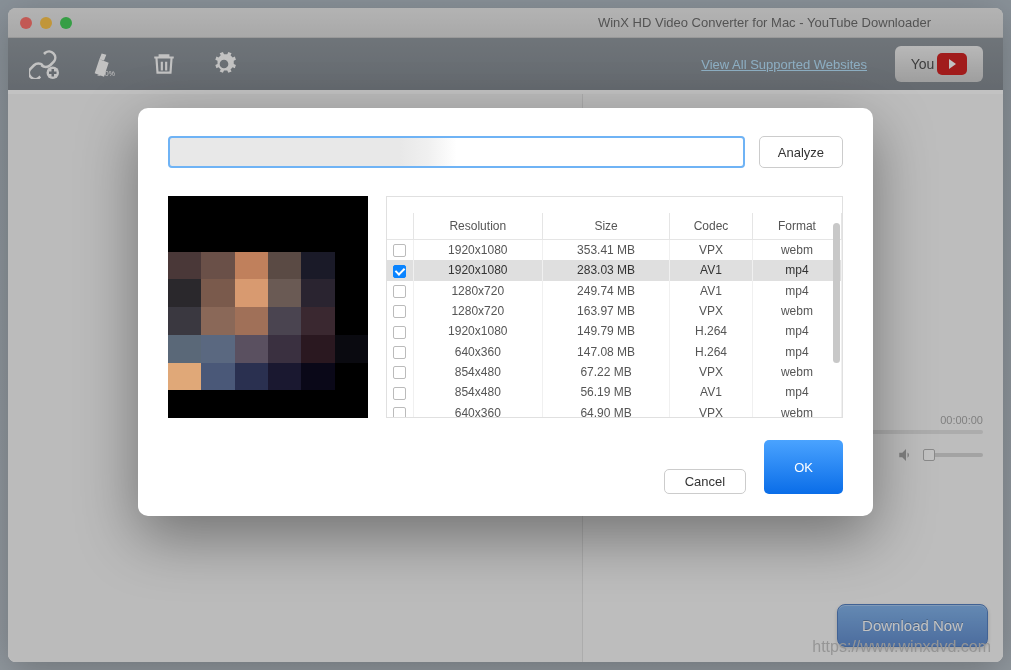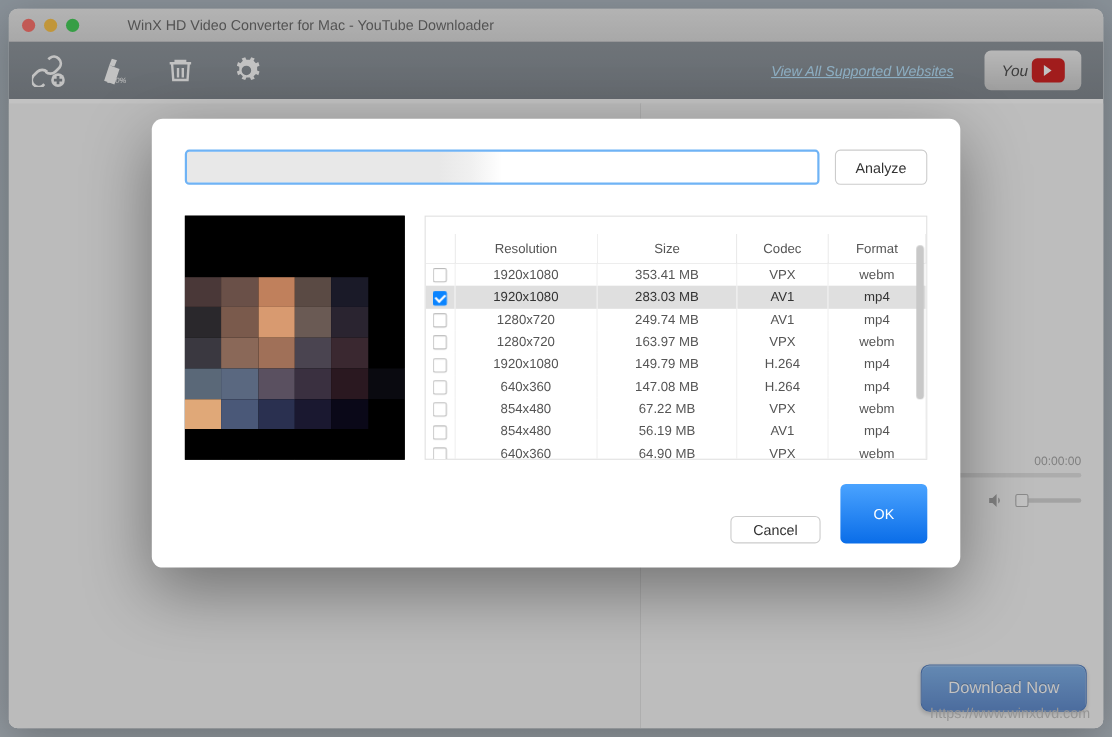--- a/index.html
+++ b/index.html
@@ -6,23 +6,23 @@
     body { width: 1011px; height: 670px; background: linear-gradient(180deg, #a8b5c0 0%, #b5c0ca 100%); overflow: hidden; position: relative; }
     
     .window { position: absolute; top: 8px; left: 8px; right: 8px; bottom: 8px; background: #fff; border-radius: 8px; overflow: hidden; box-shadow: 0 10px 40px rgba(0,0,0,0.3); }
     
     .titlebar { height: 30px; background: linear-gradient(180deg, #e8e8e8 0%, #d8d8d8 100%); display: flex; align-items: center; padding: 0 12px; border-bottom: 1px solid #c0c0c0; }
     .traffic-lights { display: flex; gap: 8px; }
     .tl { width: 12px; height: 12px; border-radius: 50%; }
     .tl-red { background: #ff5f57; }
     .tl-yellow { background: #febc2e; }
     .tl-green { background: #28c840; }
-    .title-text { flex: 1; text-align: left; font-size: 13px; color: #555; font-weight: 500; margin-right: 60px; padding-left: 44px; }
-    
-    .toolbar { height: 52px; background: linear-gradient(180deg, #808890 0%, #707880 100%); display: flex; align-items: center; padding: 0 20px; gap: 28px; font-style: italic; }
+    .title-text { flex: 1; text-align: right; font-size: 13px; color: #555; font-weight: 500; margin-right: 60px; }
+    
+    .toolbar { height: 52px; background: linear-gradient(180deg, #808890 0%, #707880 100%); display: flex; align-items: center; padding: 0 20px; gap: 28px; }
     .tb-icon { width: 32px; height: 32px; display: flex; align-items: center; justify-content: center; cursor: pointer; }
     .tb-icon svg { fill: #fff; }
     .tb-spacer { flex: 1; }
     .supported-link { color: #aee0ff; text-decoration: underline; font-size: 13px; cursor: pointer; }
     .youtube-badge { width: 88px; height: 36px; background: linear-gradient(180deg, #f0f0f0, #c8c8c8); border-radius: 6px; display: flex; align-items: center; justify-content: center; font-size: 14px; color: #333; font-weight: 400; position: relative; }
     .youtube-badge .play { width: 30px; height: 22px; background: #cc0000; border-radius: 5px; display: inline-flex; align-items: center; justify-content: center; margin-left: 3px; }
     .youtube-badge .play::after { content: ''; border-left: 7px solid #fff; border-top: 5px solid transparent; border-bottom: 5px solid transparent; }
     
     .main-bg { position: absolute; top: 86px; left: 0; right: 0; bottom: 0; background: #fff; display: flex; }
     .main-left { width: 575px; background: #f5f5f5; border-right: 1px solid #ddd; }
@@ -36,21 +36,21 @@
     .vol-track { width: 60px; height: 4px; background: #d0d0d0; border-radius: 2px; position: relative; }
     .vol-thumb { position: absolute; left: 0; top: -4px; width: 12px; height: 12px; background: #fff; border: 1px solid #aaa; border-radius: 2px; }
     
     .bottom-controls { position: absolute; bottom: 70px; left: 15px; right: 15px; }
     .dest-row { display: flex; gap: 8px; margin-bottom: 12px; }
     .dest-field { flex: 1; height: 22px; background: #fff; border: 1px solid #ccc; border-radius: 3px; font-size: 11px; padding: 0 8px; display: flex; align-items: center; color: #666; }
     .small-btn { height: 22px; padding: 0 12px; background: linear-gradient(#fdfdfd, #ededed); border: 1px solid #c0c0c0; border-radius: 4px; font-size: 11px; color: #555; display: flex; align-items: center; cursor: pointer; }
     
     .download-btn { position: absolute; bottom: 15px; right: 15px; padding: 12px 24px; background: linear-gradient(180deg, #6fa8e8, #4a7cc8); border: 1px solid #3a6cb8; border-radius: 8px; color: #fff; font-size: 15px; font-weight: 400; text-shadow: 0 -1px 0 rgba(0,0,0,0.3); cursor: pointer; box-shadow: inset 0 1px 0 rgba(255,255,255,0.3), 0 2px 4px rgba(0,0,0,0.2); }
     
-    .footer-url { position: absolute; bottom: 6px; right: 12px; font-size: 13px; color: #bbb; }
+    .footer-url { position: absolute; bottom: 6px; right: 12px; font-size: 16px; color: #bbb; }
     
     
     .overlay { position: absolute; inset: 0; background: rgba(80,80,80,0.35); display: flex; align-items: flex-start; justify-content: center; padding-top: 108px; }
     .modal { width: 735px; background: #fff; border-radius: 10px; box-shadow: 0 20px 60px rgba(0,0,0,0.4); padding: 28px 30px 22px; }
     
     .url-row { display: flex; align-items: center; gap: 12px; margin-bottom: 20px; }
     .url-label { font-size: 12px; color: #666; }
     .paste-btn { display: flex; align-items: center; gap: 8px; background: #2196f3; color: #fff; border: none; border-radius: 5px; padding: 8px 14px; font-size: 13px; font-weight: 500; cursor: pointer; }
     .paste-btn svg { width: 14px; height: 14px; fill: #fff; }
     

